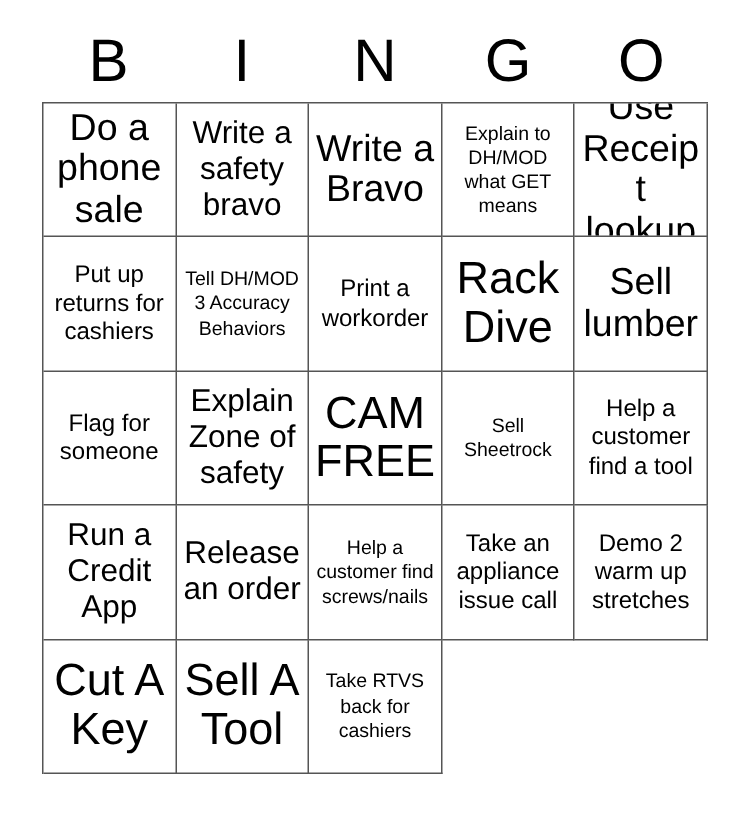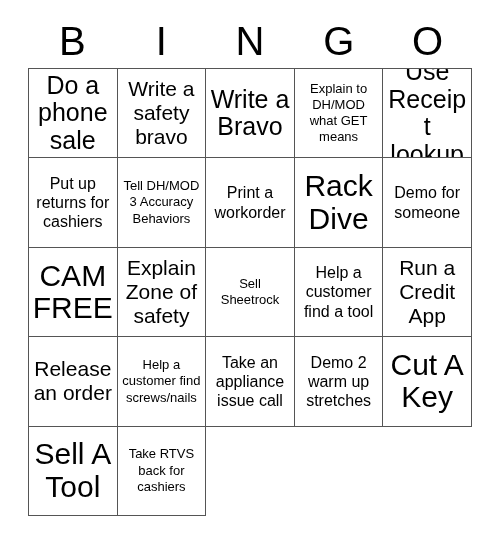--- a/index.html
+++ b/index.html
@@ -113,28 +113,31 @@
     <div class="cell fs-xs">
         <span class="txt">Tell DH/MOD 3 Accuracy Behaviors</span>
       </div>
     <div class="cell fs-sm">
         <span class="txt">Print a workorder</span>
       </div>
     <div class="cell fs-xl">
         <span class="txt">Rack Dive</span>
       </div>
 
+    <div class="cell fs-lg">
+        <span class="txt">Sell lumber</span>
+      </div>
     <div class="cell fs-sm">
-        <span class="txt">Demo for someone</span>
+        <span class="txt">Flag for someone</span>
+      </div>
+    <div class="cell fs-md">
+        <span class="txt">Explain Zone of safety</span>
       </div>
     <div class="cell fs-xl">
         <span class="txt">CAM FREE</span>
-      </div>
-    <div class="cell fs-md">
-        <span class="txt">Explain Zone of safety</span>
       </div>
     <div class="cell fs-xs">
         <span class="txt">Sell Sheetrock</span>
       </div>
 
     <div class="cell fs-sm">
         <span class="txt">Help a customer find a tool</span>
       </div>
     <div class="cell fs-md">
         <span class="txt">Run a Credit App</span>

